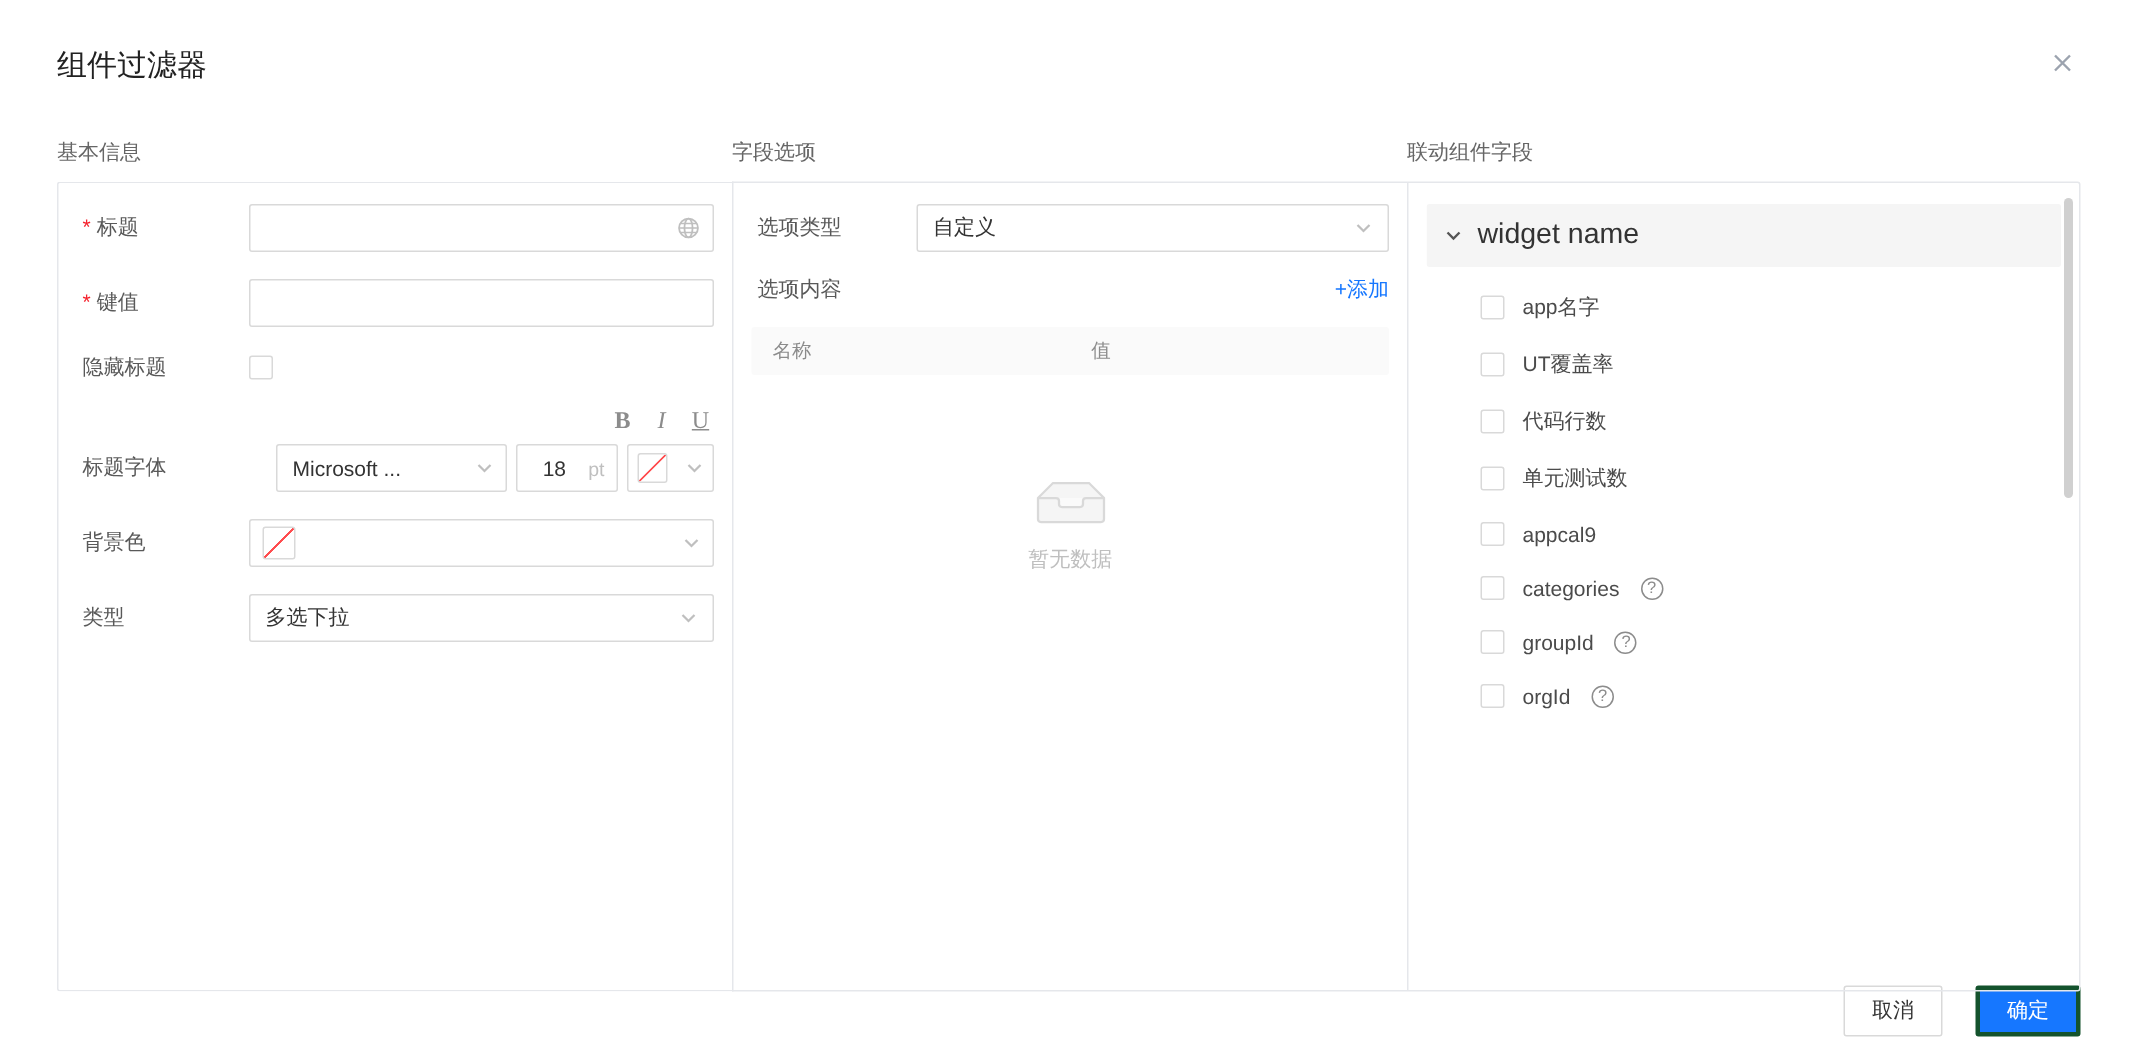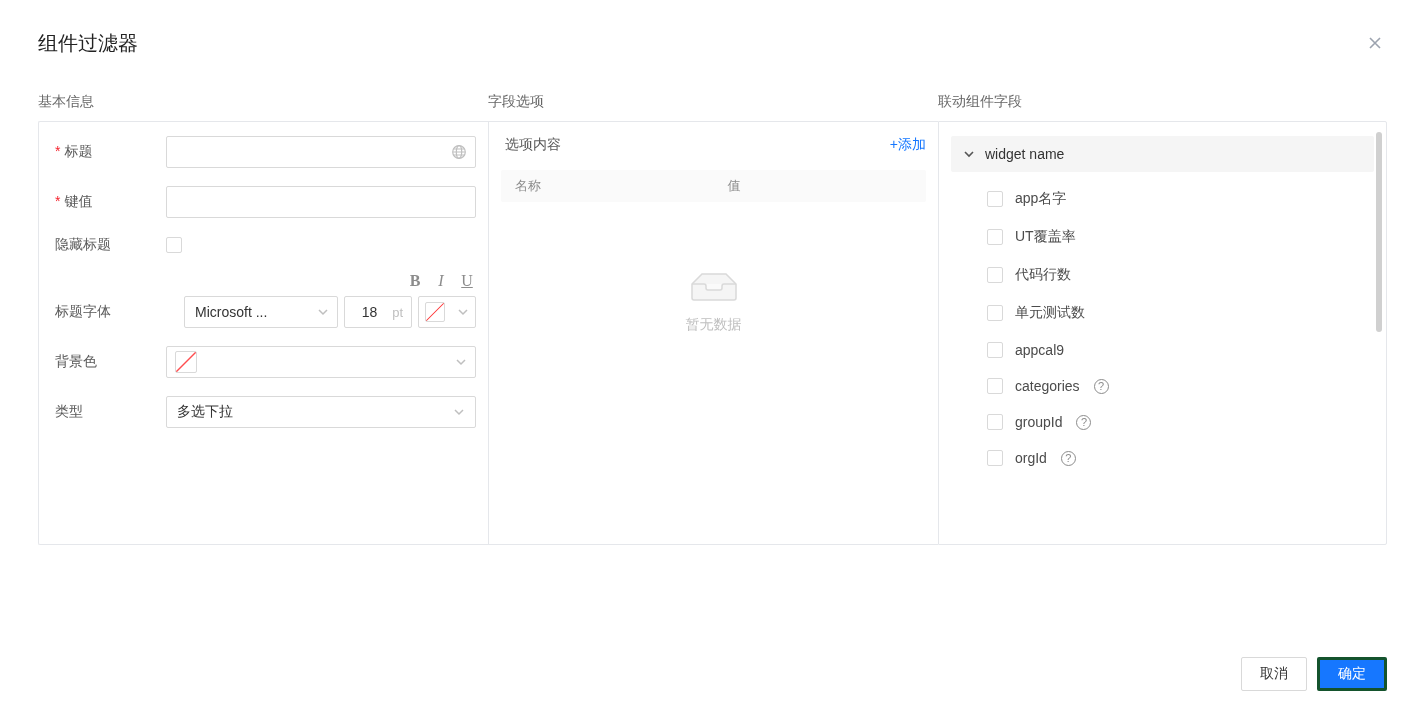--- a/index.html
+++ b/index.html
@@ -42,21 +42,21 @@
     display: flex;
     padding: 0 38px;
     gap: 0;
     flex: 1;
     min-height: 0;
   }
   .panel {
     border: 1px solid #e5e7eb;
     border-radius: 2px;
     padding: 14px 12px;
-    height: 424px;
+    height: 540px;
   }
   .panel1 { width: 450px; border-right: none; border-radius: 2px 0 0 2px; }
   .panel2 { width: 450px; border-right: none; border-radius: 0; }
   .panel3 { flex: 1; border-radius: 0 2px 2px 0; position: relative; }
   .form-row {
     display: flex;
     align-items: center;
     margin-bottom: 18px;
   }
   .label {
@@ -155,33 +155,33 @@
   .scrollbar {
     position: absolute; right: 4px; top: 10px; width: 6px; height: 200px;
     background: #d0d0d0; border-radius: 3px;
   }
   .group-head {
     display: flex; align-items: center; gap: 10px;
     background: #f5f5f5; border-radius: 2px;
     padding: 10px 12px; margin-bottom: 8px; cursor: pointer;
   }
   .group-head .chev { color: #666; display: inline-flex; }
-  .group-head .name { font-size: 14px; color: #333; }
+  .group-head .name { font-size: 19px; color: #333; }
   .field-item {
     display: flex; align-items: center; gap: 12px;
     padding: 10px 8px 10px 36px;
   }
   .field-item .lbl { color: #4b4b4b; }
   .help {
     display: inline-flex; width: 15px; height: 15px; border: 1px solid #8c8c8c;
     border-radius: 50%; align-items: center; justify-content: center;
     font-size: 11px; color: #8c8c8c; margin-left: 2px;
   }
   .footer {
-    display: flex; justify-content: flex-end; gap: 10px;
+    display: flex; justify-content: flex-end; gap: 22px;
     padding: 28px 38px 12px;
   }
   .btn {
     height: 34px; padding: 0 18px; border-radius: 2px; font-size: 14px; cursor: pointer;
     display: inline-flex; align-items: center; justify-content: center;
   }
   .btn-default { background: #fff; border: 1px solid #d9d9d9; color: #333; }
   .btn-primary { background: #1677ff; border: 3px solid #14532d; color: #fff; }
 </style>
 </head>
@@ -301,20 +301,33 @@
               <svg viewBox="0 0 12 12">
                   <path d="M2 4 L6 8 L10 4" stroke="#bfbfbf" stroke-width="1.5" fill="none"></path>
                 </svg>
             </span>
           </div>
         </div>
       </div>
     </div>
 
     <div class="panel panel2">
+      <div class="p2-row">
+        <div class="p2-label">选项类型</div>
+        <div class="p2-ctrl">
+          <div class="select-full">
+            <span>自定义</span>
+            <span class="caret">
+              <svg viewBox="0 0 12 12">
+                  <path d="M2 4 L6 8 L10 4" stroke="#bfbfbf" stroke-width="1.5" fill="none"></path>
+                </svg>
+            </span>
+          </div>
+        </div>
+      </div>
 
       <div class="p2-row">
         <div class="p2-label">选项内容</div>
         <div class="p2-ctrl" style="text-align:right;">
           <span class="add-link">+添加</span>
         </div>
       </div>
 
       <div class="tbl-head">
         <div class="c1">名称</div>

